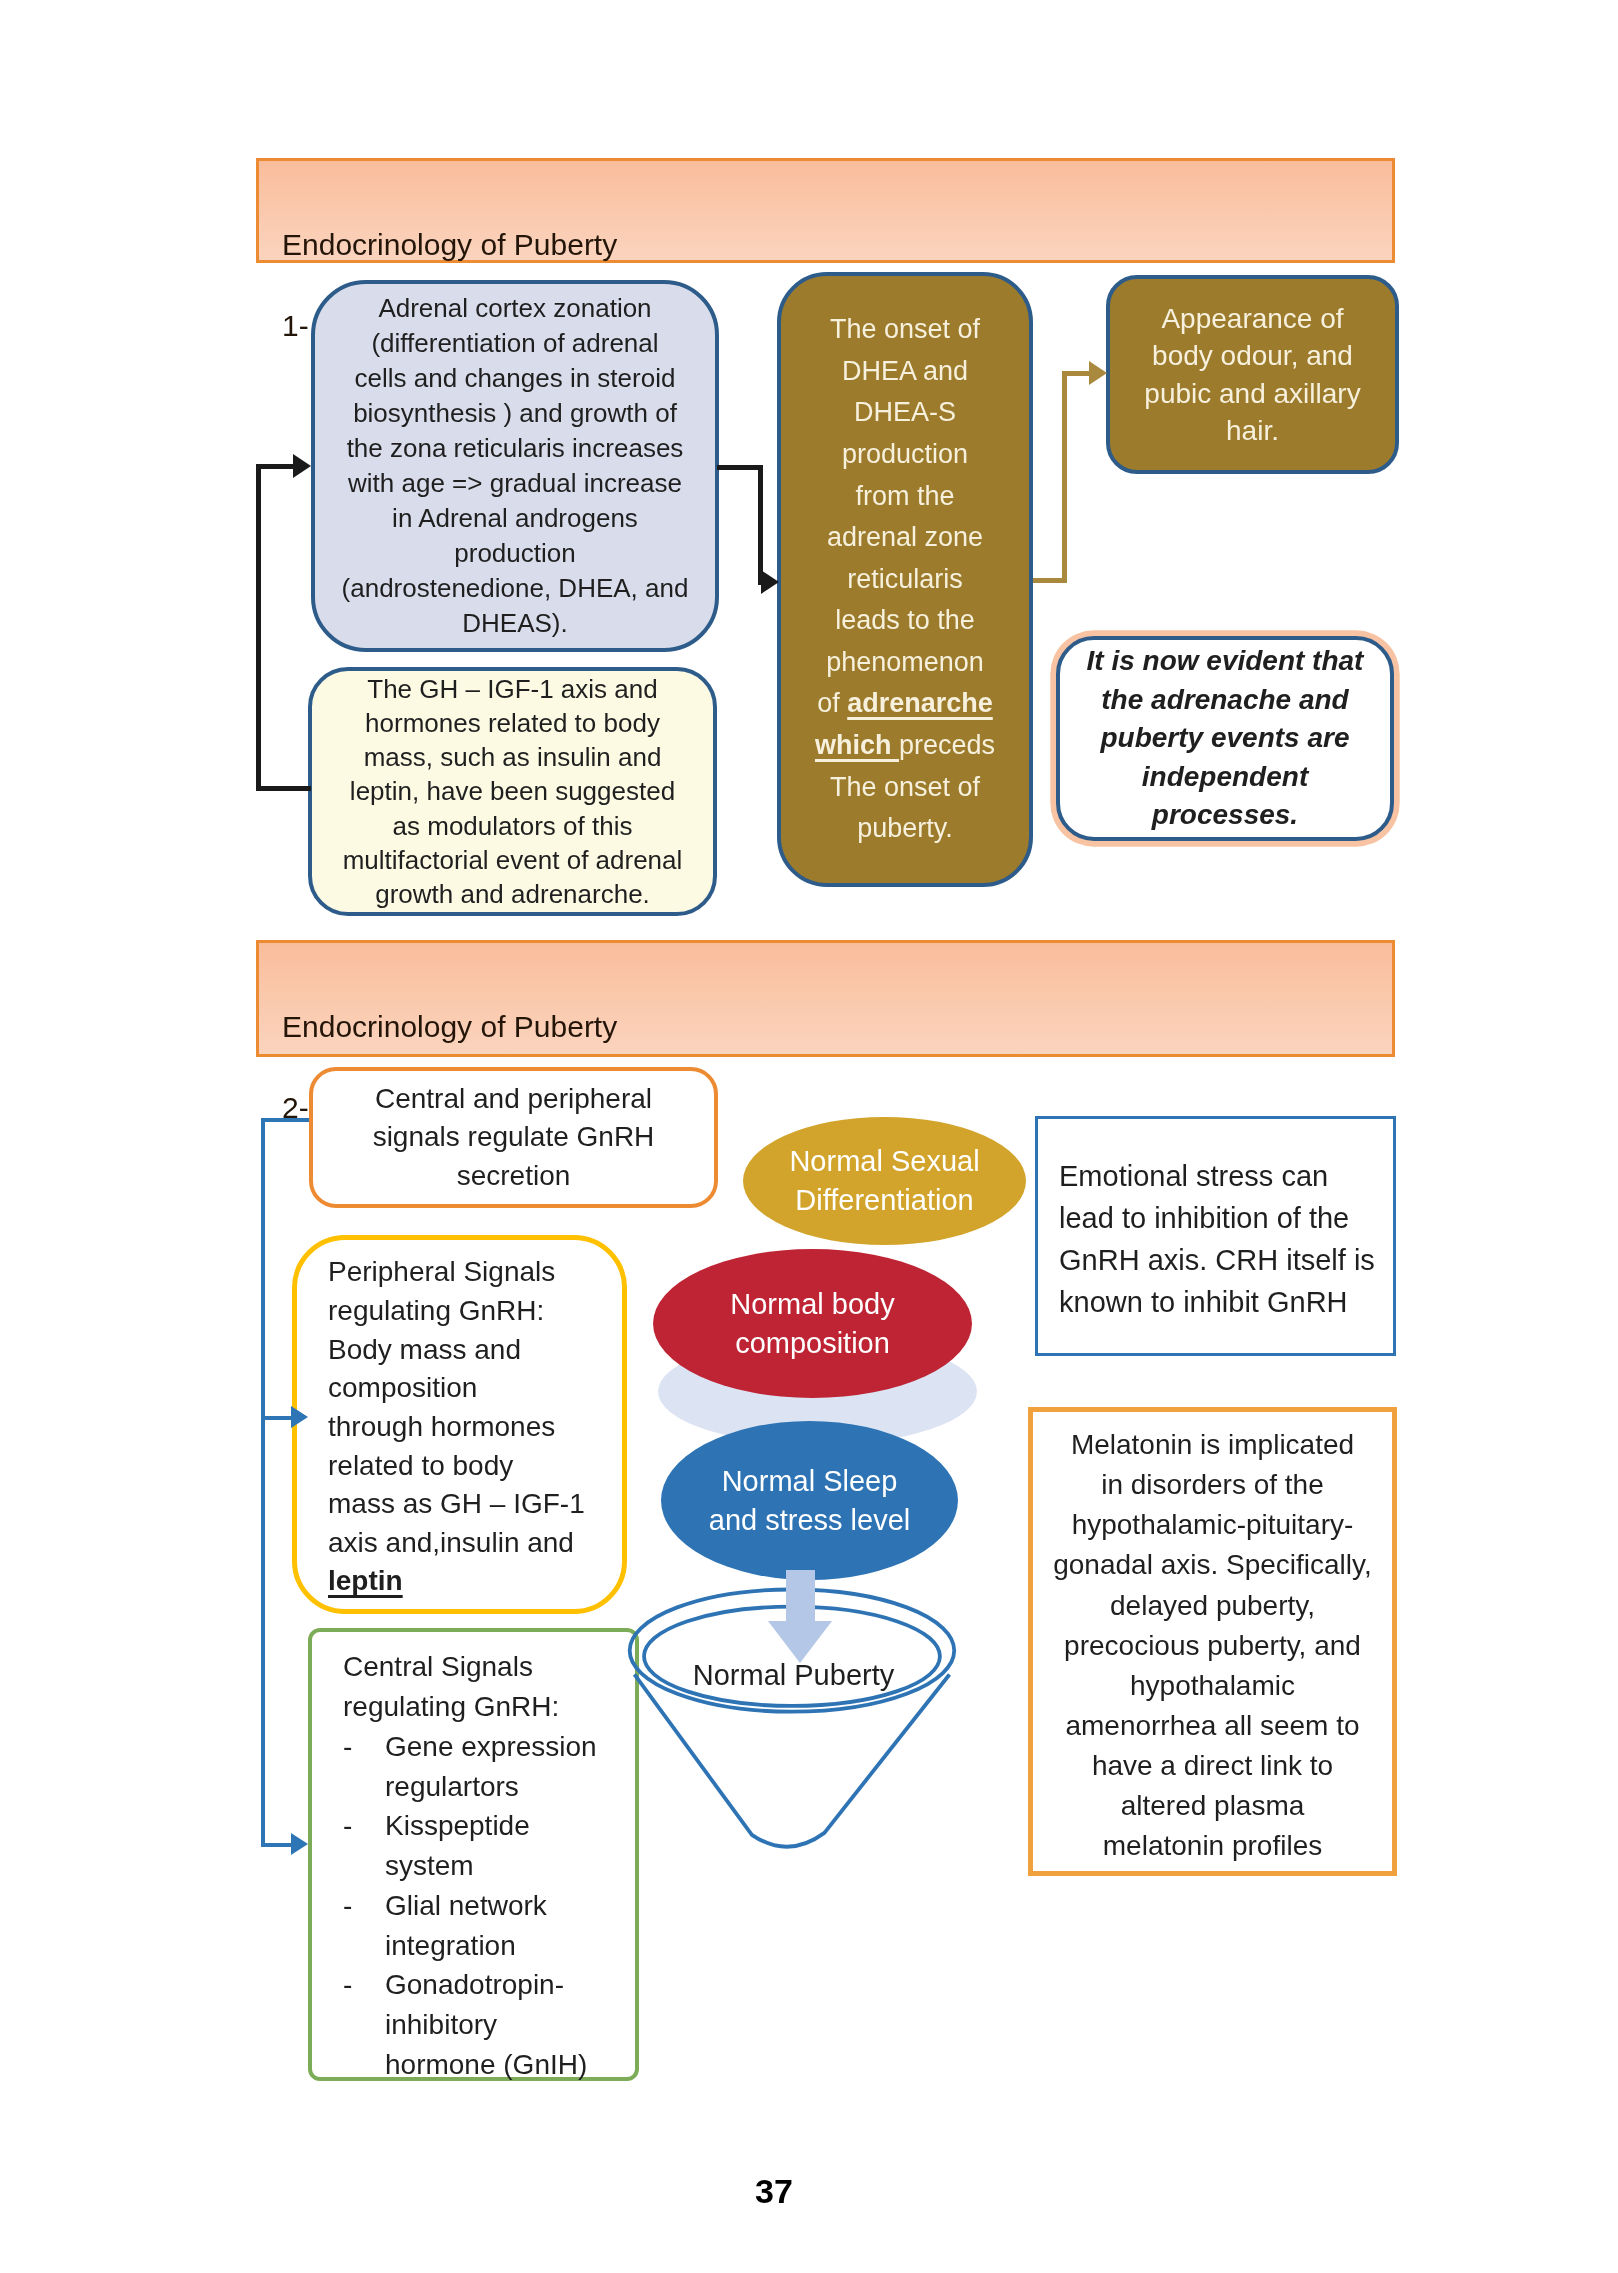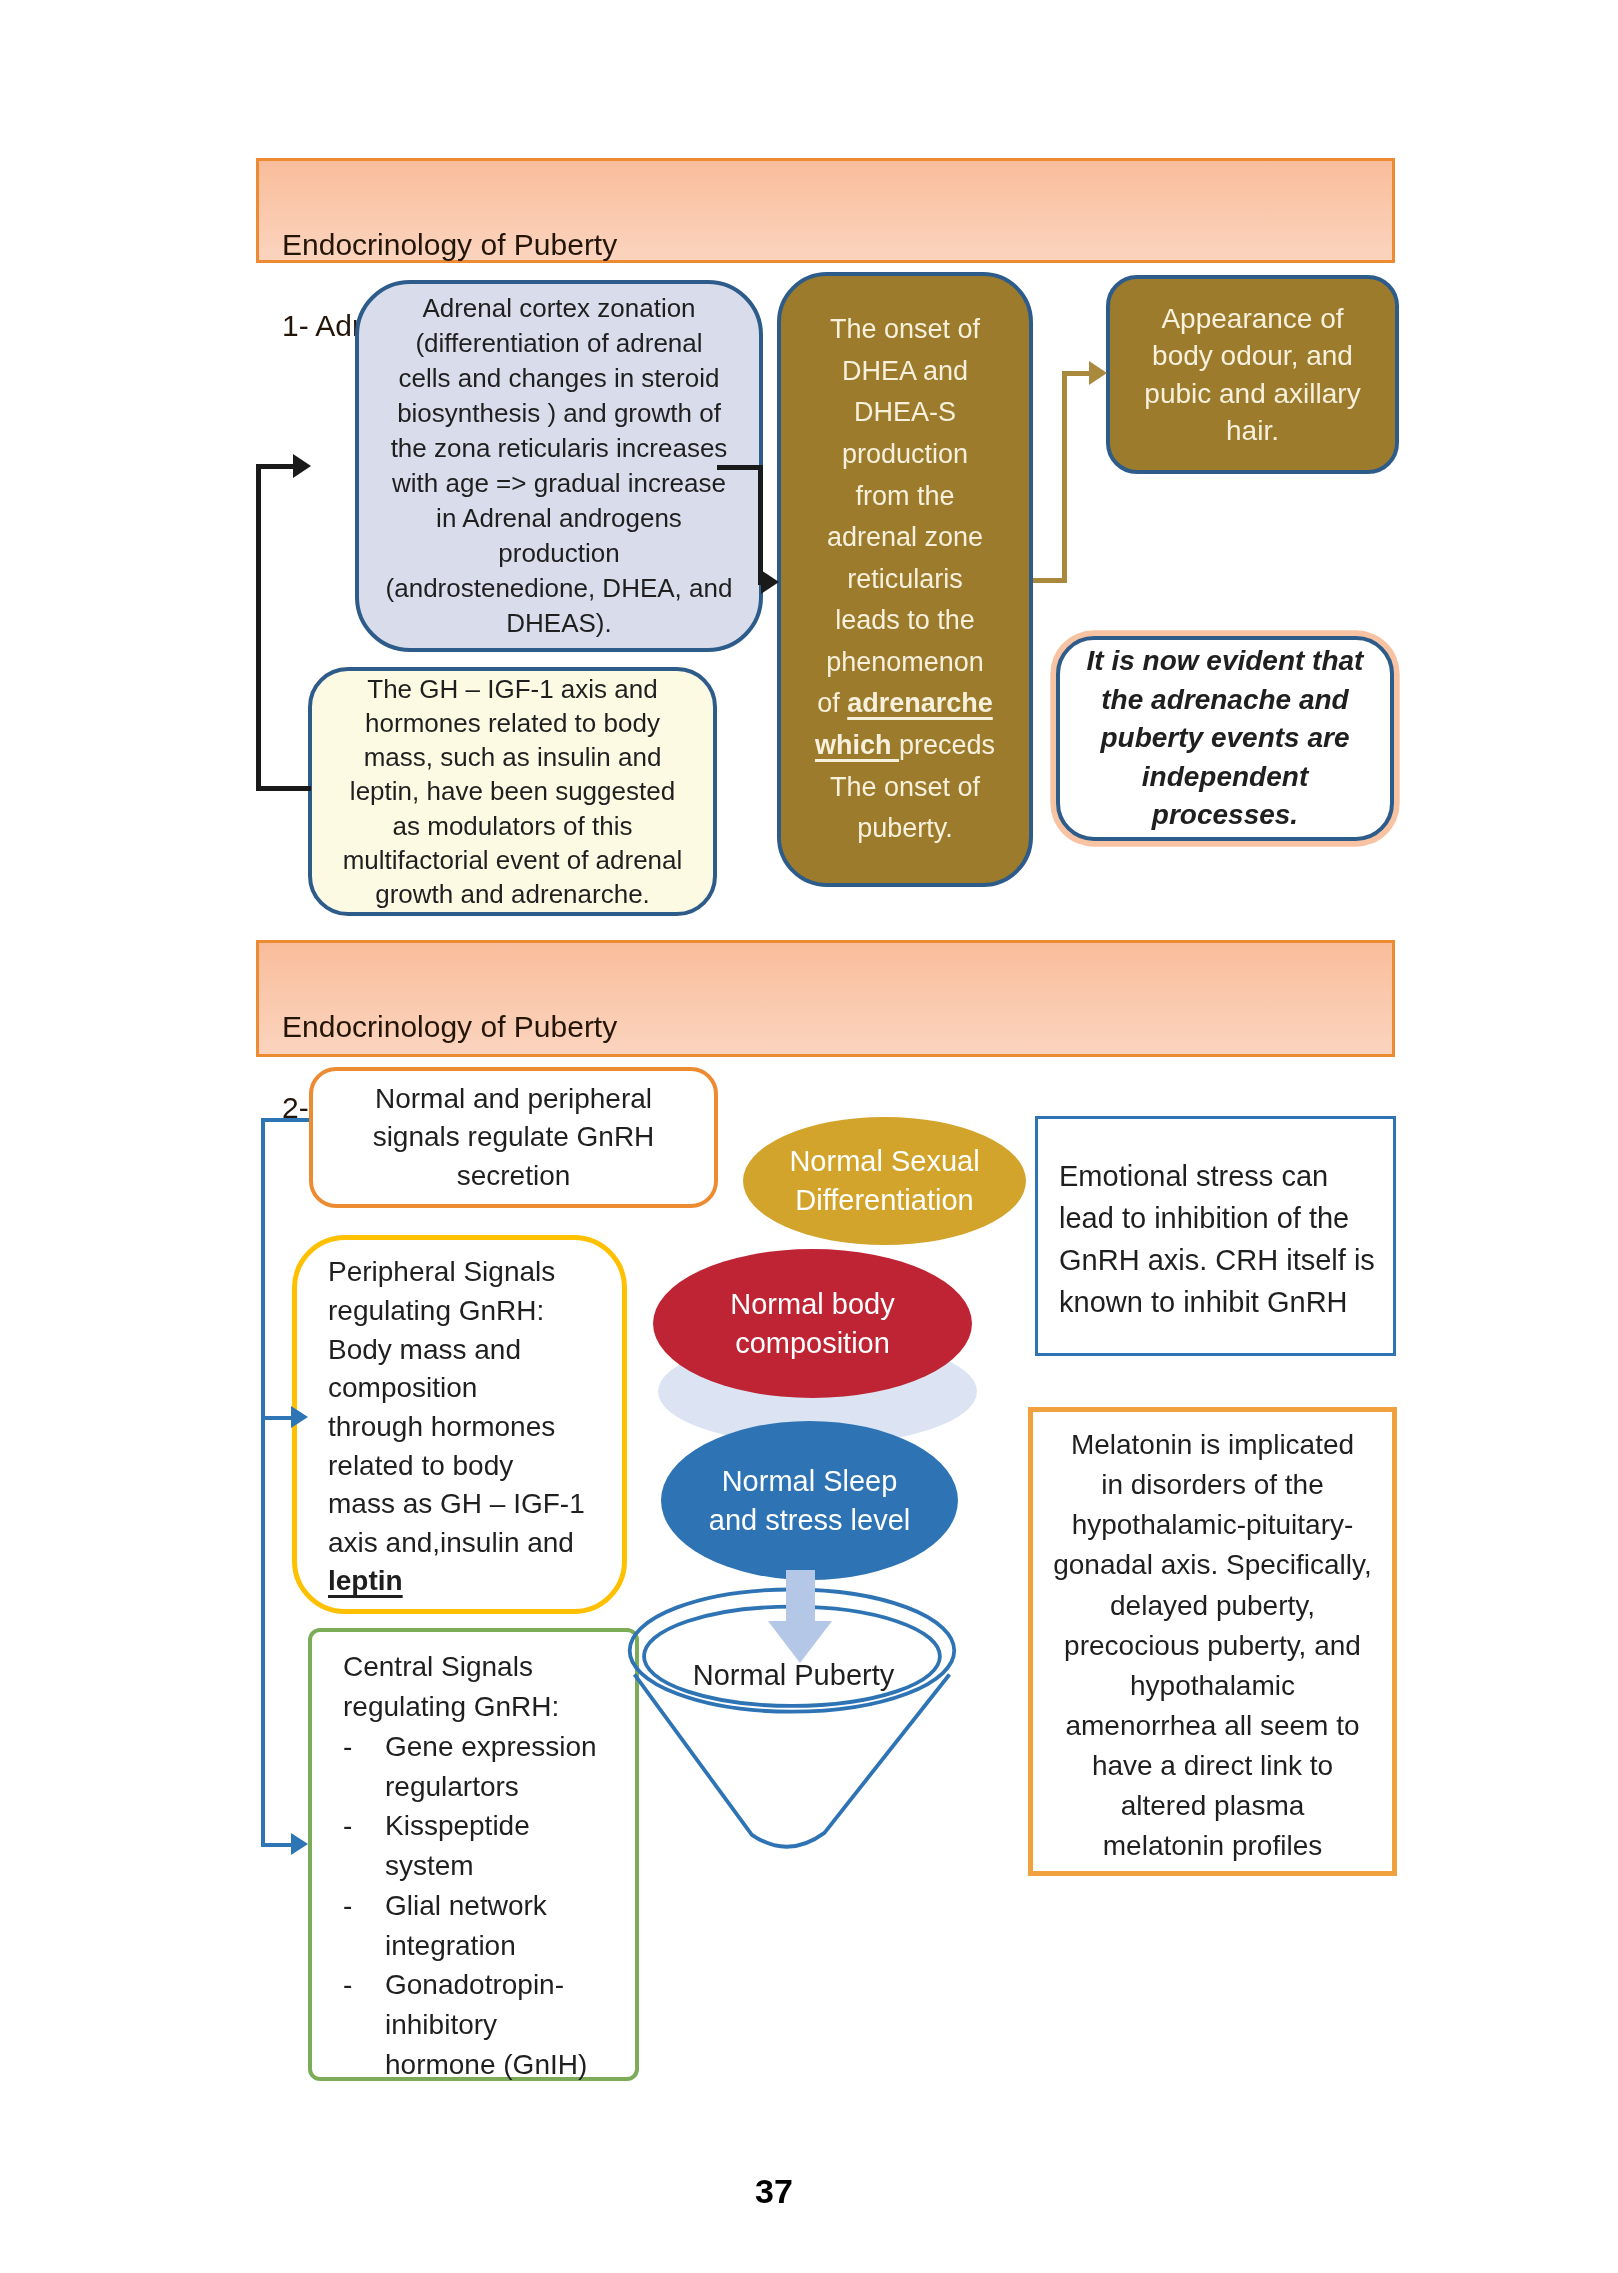--- a/index.html
+++ b/index.html
@@ -12,21 +12,21 @@
   .banner{border:3.8px solid var(--orange_border);
           background:linear-gradient(to bottom,var(--header_fill_top),var(--header_fill_bottom));
           font-size:30px;line-height:1.35;color:#241509;padding:23px 0 12px 23px;}
   #header1{left:256px;top:158px;width:1139px;height:105px;}
   #header2{left:256px;top:940px;width:1139px;height:117px;}
 
   
   .bluebox{border:4.8px solid var(--blue_border);background:var(--lavender_fill);
            border-radius:55px;display:flex;align-items:center;justify-content:center;
            text-align:center;font-size:26px;line-height:1.35;}
-  #adrenalBox{left:311px;top:280px;width:408px;height:372px;margin-left:44px;}
+  #adrenalBox{left:311px;top:280px;width:408px;height:372px;}
   #ghBox{left:308px;top:667px;width:409px;height:249px;background:var(--cream_fill);border-radius:40px;
          font-size:26px;line-height:1.31;}
   #dheaBox{left:777px;top:272px;width:256px;height:615px;background:var(--brown_fill);
            border-radius:50px;color:var(--text_light);font-size:27px;line-height:1.54;}
   #appearanceBox{left:1106px;top:275px;width:293px;height:199px;background:var(--brown_fill);
                  border-radius:31px;color:var(--text_light);font-size:28px;line-height:1.33;}
   #evidentBox{left:1056px;top:636px;width:338px;height:205px;background:#ffffff;border-radius:38px;
               box-shadow:0 0 0 5.7px var(--peach_glow);font-style:italic;font-size:28px;line-height:1.38;font-weight:600;}
 
   
@@ -155,21 +155,21 @@
   <div class="abs lineG" style="left:1062px;top:371px;width:4.8px;height:212px;"></div>
   <div class="abs lineG" style="left:1062px;top:371px;width:29px;height:4.8px;"></div>
   <div class="abs arrowG" style="left:1089px;top:361px;"></div>
 
   <div id="header2" class="abs banner prewrap">
     <div>Endocrinology of Puberty</div>
     <div>2- GnRH and GnH</div>
   </div>
 
   <div id="cpBox" class="abs">
-    <div class="prewrap">Normal and peripheral
+    <div class="prewrap">Central and peripheral
 signals regulate GnRH
 secretion</div>
   </div>
 
   <div id="peripheralBox" class="abs">
     <div class="prewrap"><span>Peripheral Signals
 regulating GnRH:
 Body mass and
 composition
 through hormones

